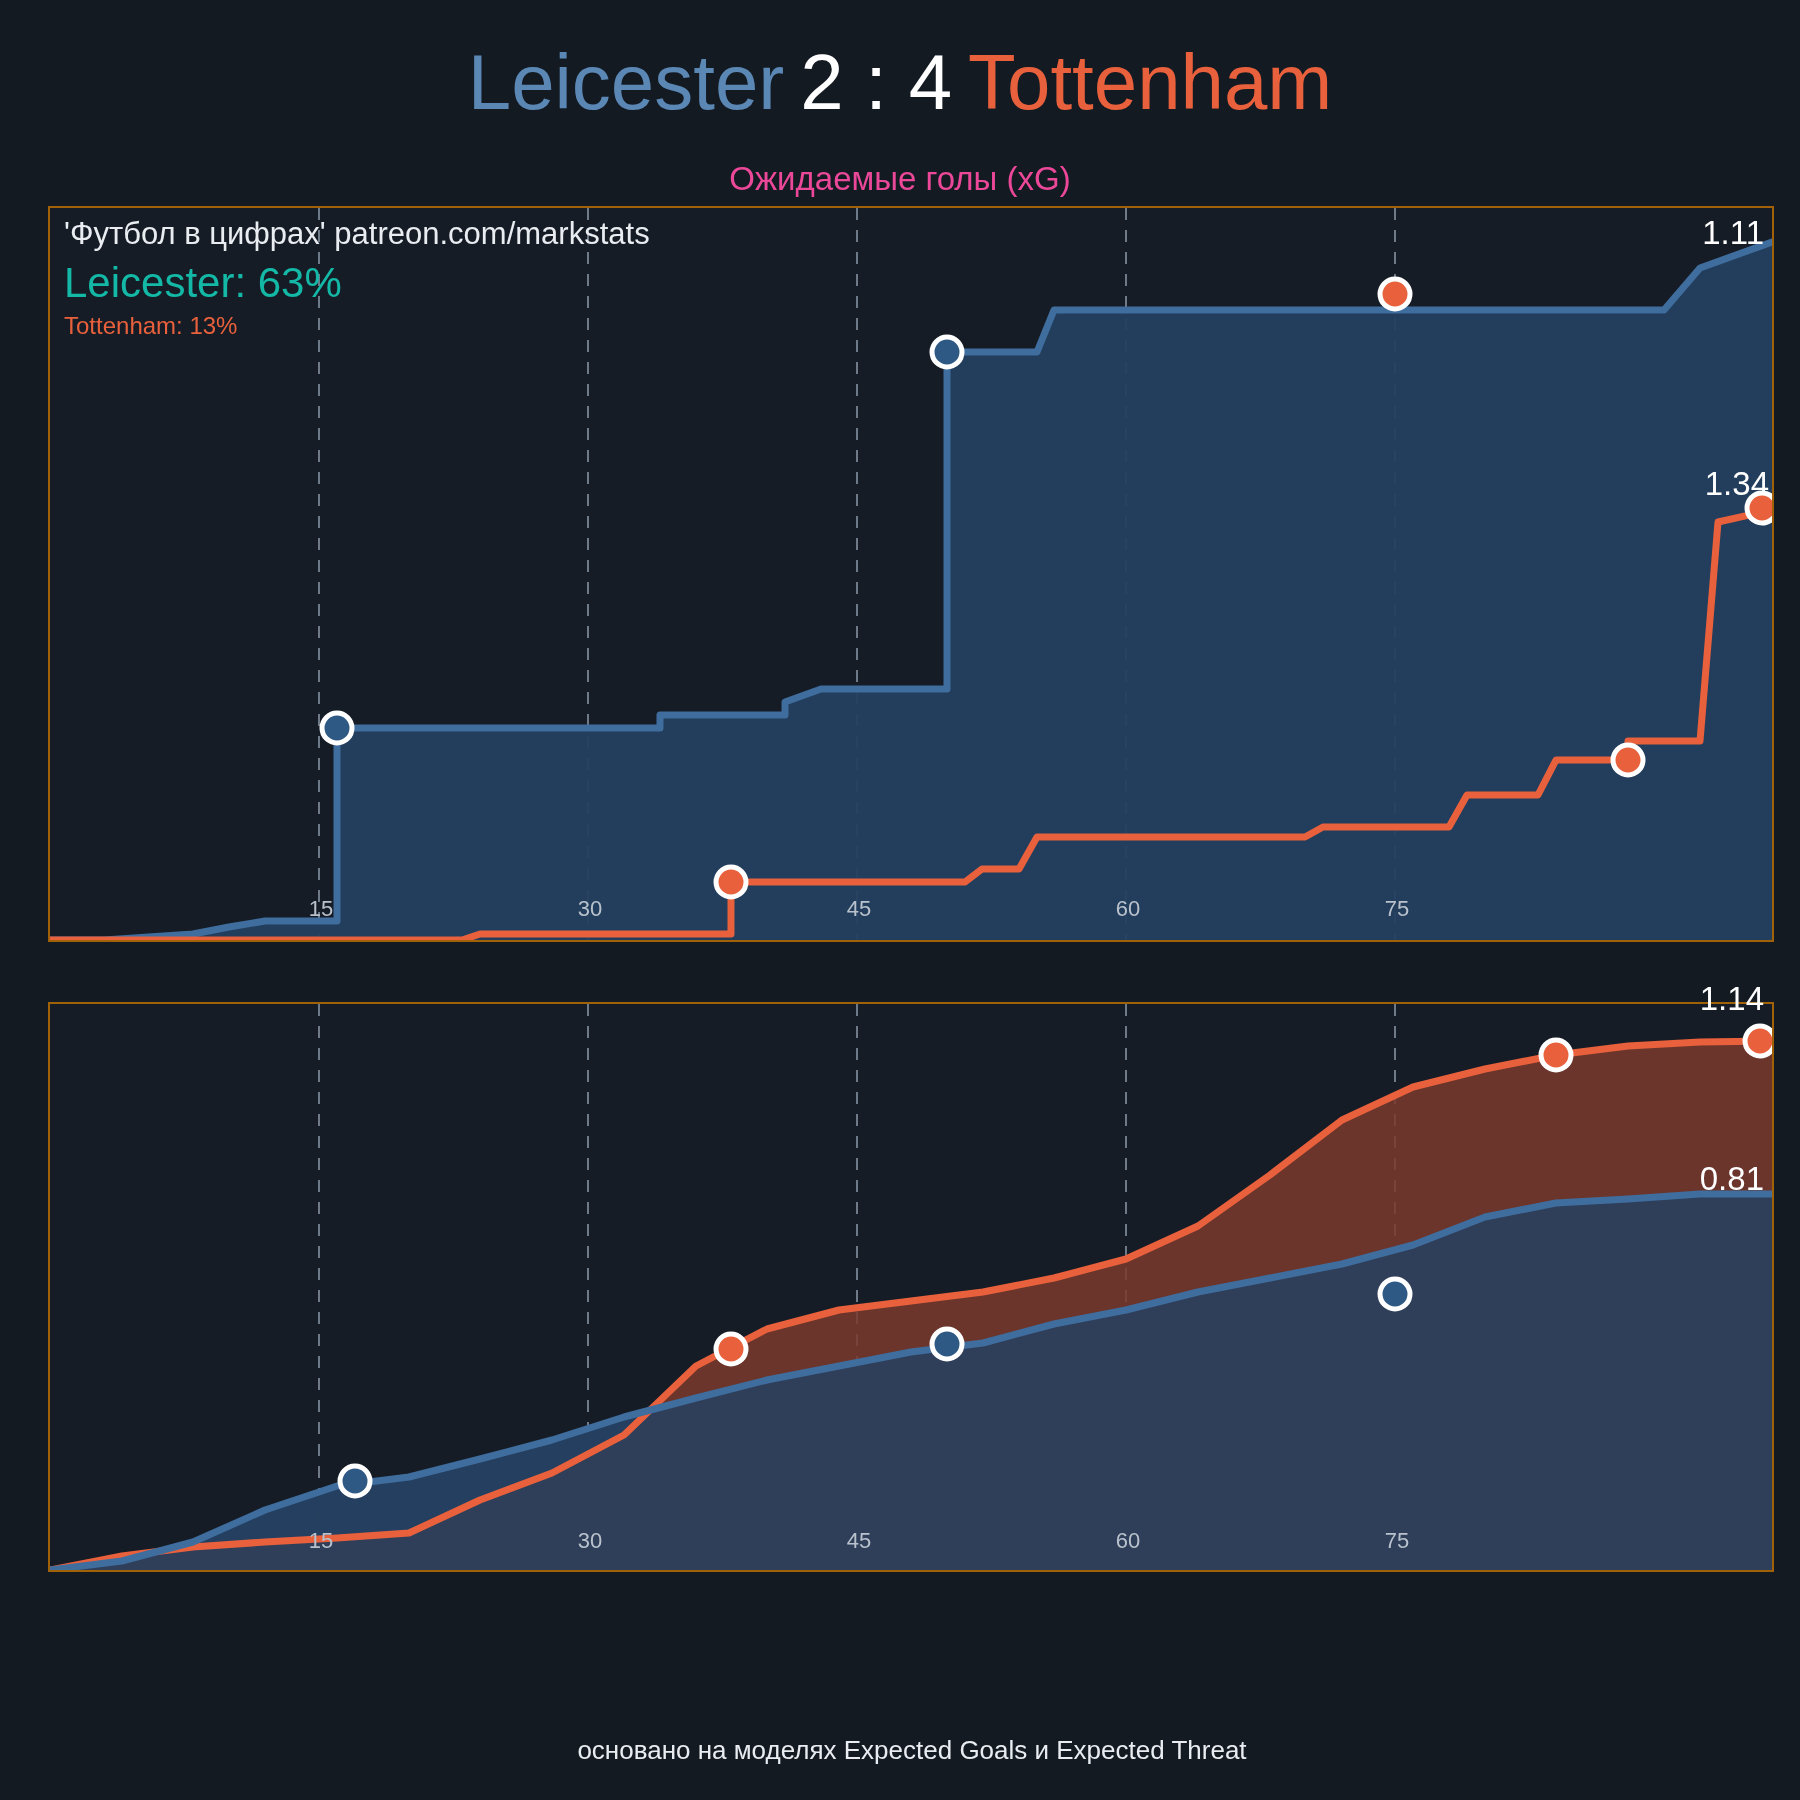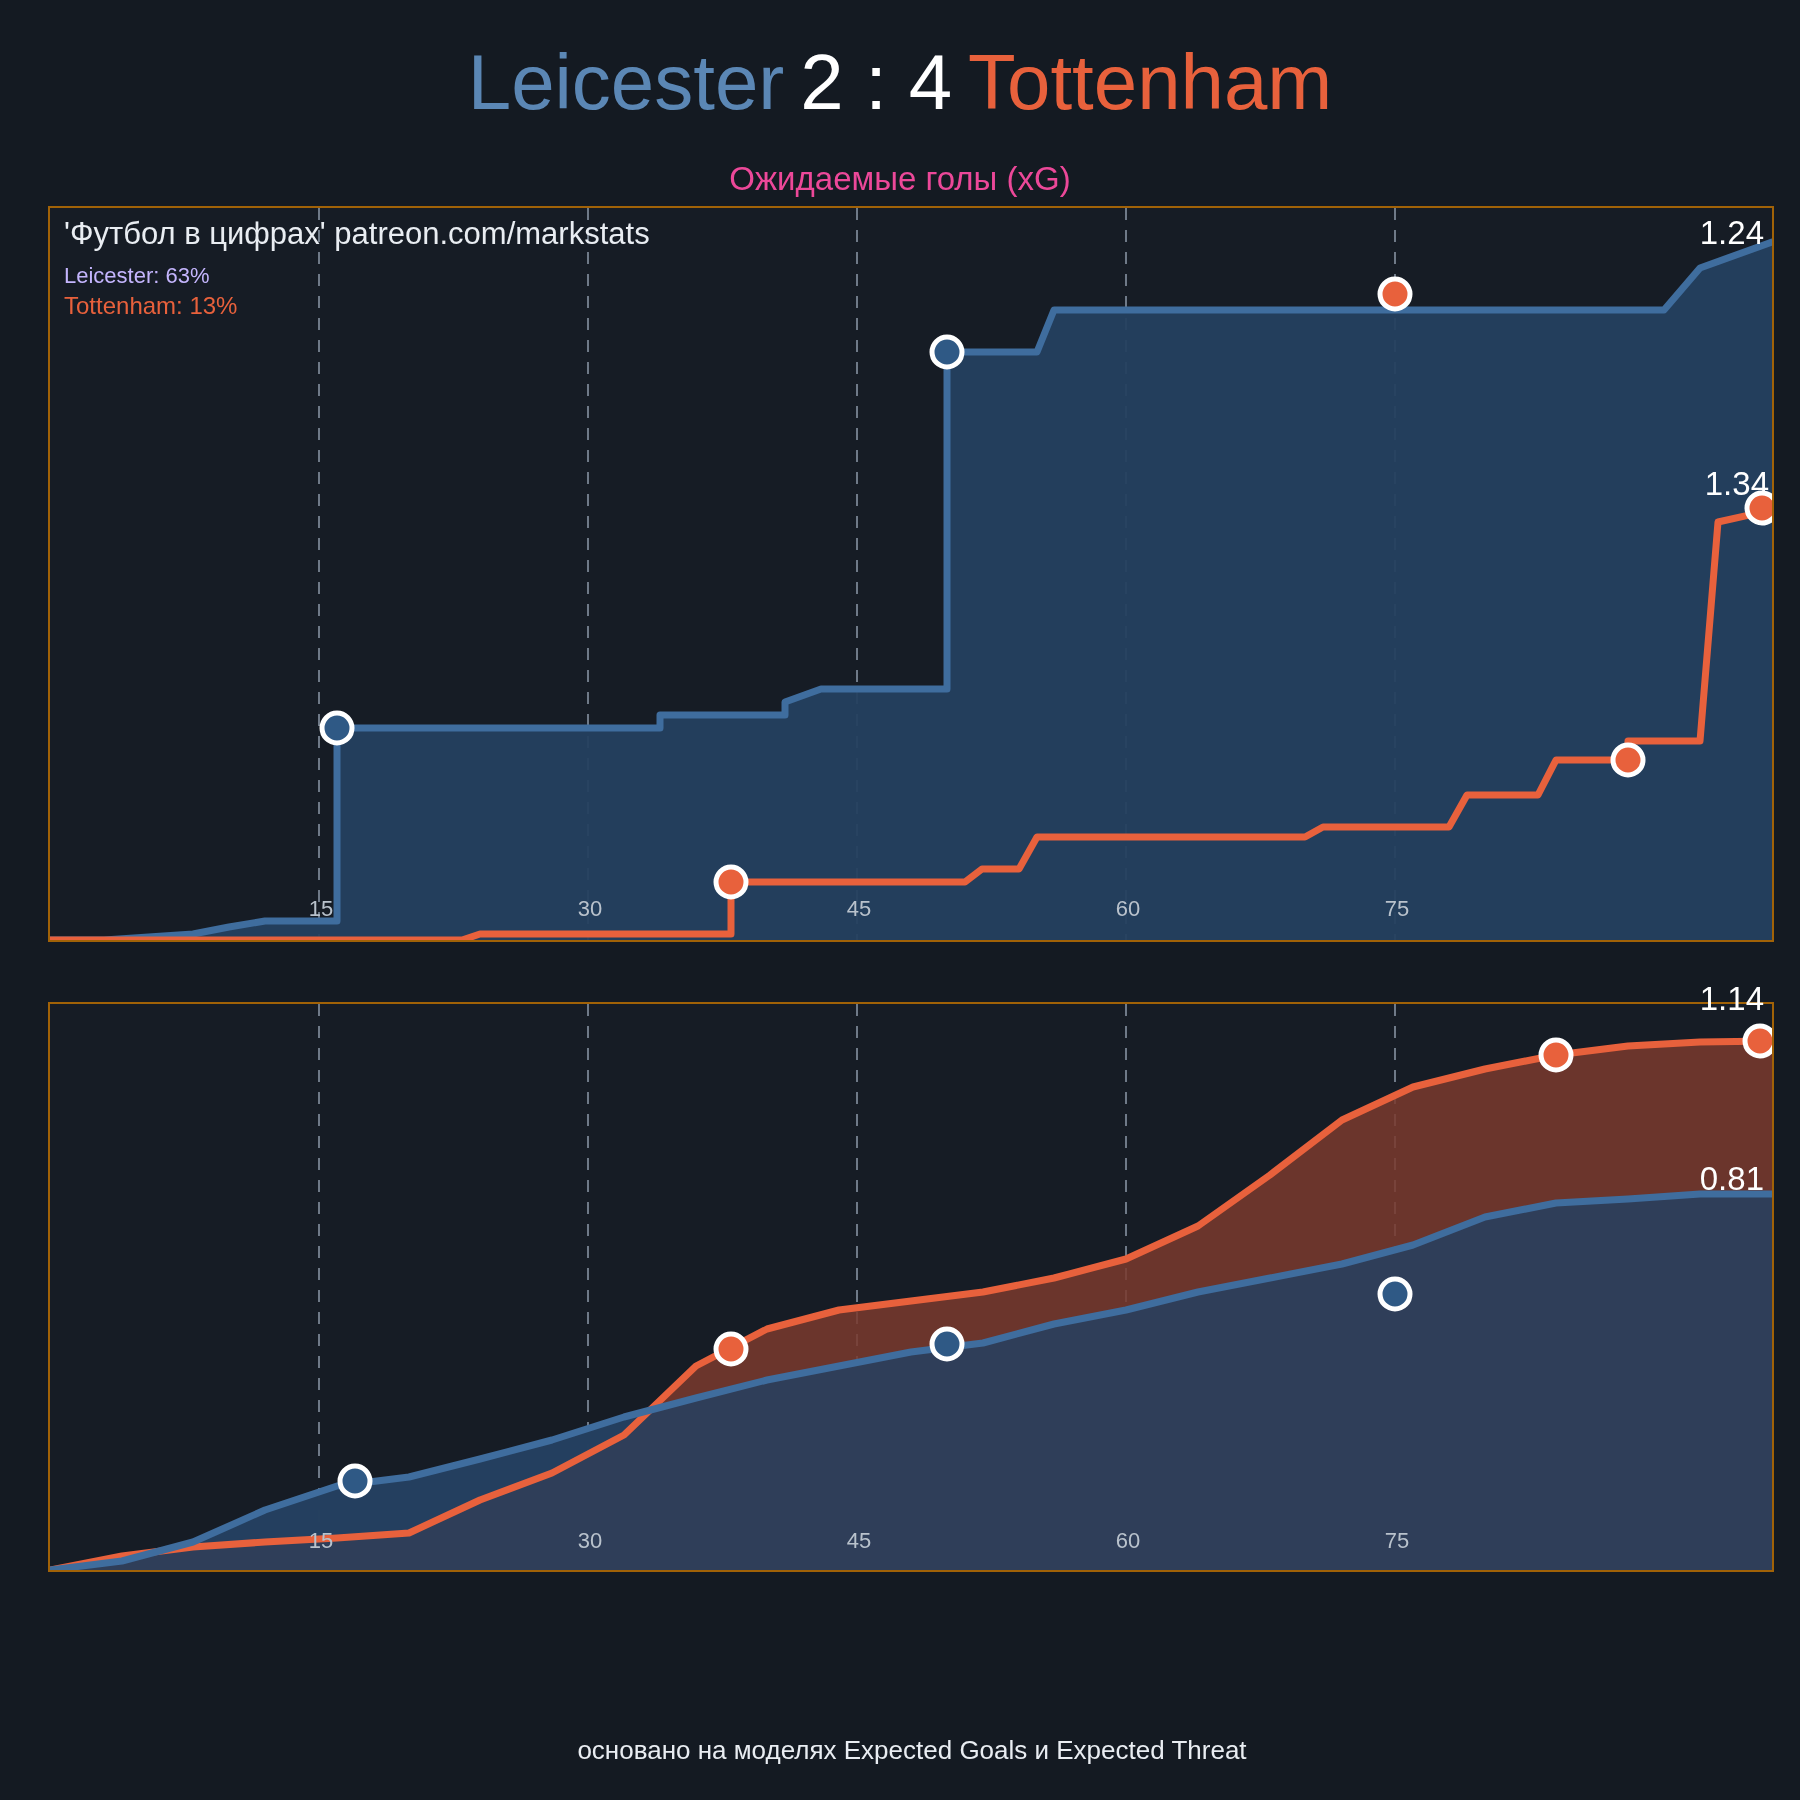--- a/index.html
+++ b/index.html
@@ -81,23 +81,22 @@
     position: absolute;
     left: 14px;
     top: 6px;
     line-height: 1.32;
   }
   .legend-credit {
     font-size: 31px;
     color: #e9edf2;
   }
   .legend-home {
-    font-size: 22px;
-    color: #c4b5fd;
-    margin-top: 6px;
+    font-size: 42px;
+    color: #14b8a6;
   }
   .legend-away {
     font-size: 24px;
     color: #e8613c;
   }
 
   .value-label {
     position: absolute;
     font-size: 33px;
     color: #ffffff;
@@ -172,21 +171,21 @@
         </g>
       </svg>
     </div>
 
     <div class="legend-block">
       <div class="legend-credit">'Футбол в цифрах' patreon.com/markstats</div>
       <div class="legend-home">Leicester: 63%</div>
       <div class="legend-away">Tottenham: 13%</div>
     </div>
 
-    <div class="value-label" id="xg-home-value">1.24</div>
+    <div class="value-label" id="xg-home-value">1.11</div>
     <div class="value-label" id="xg-away-value">1.34</div>
 
     <div class="xticks" style="top:688px;">
       <span class="xtick" style="left:271px;">15</span>
       <span class="xtick" style="left:540px;">30</span>
       <span class="xtick" style="left:809px;">45</span>
       <span class="xtick" style="left:1078px;">60</span>
       <span class="xtick" style="left:1347px;">75</span>
     </div>
   </div>

